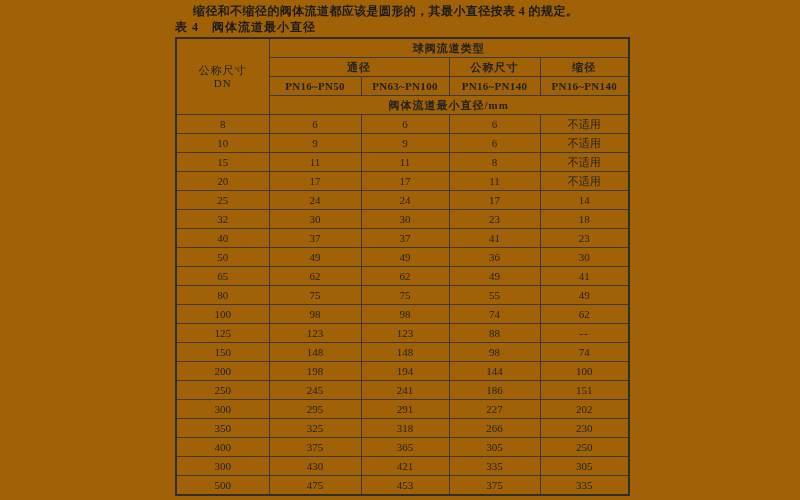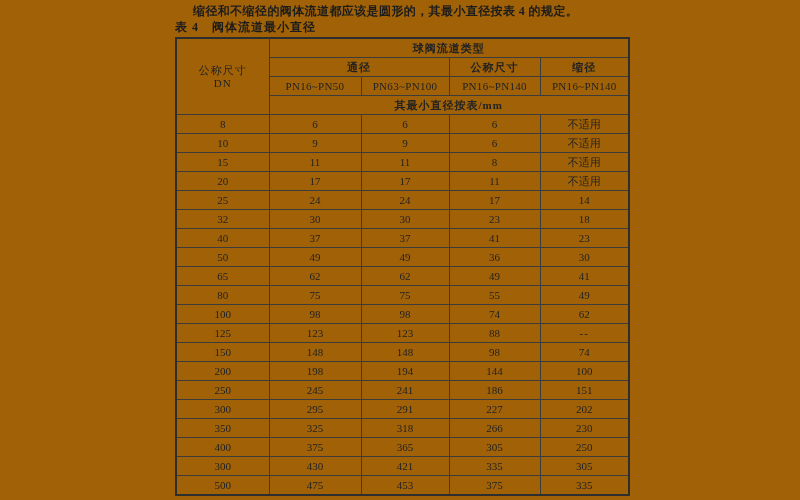--- a/index.html
+++ b/index.html
@@ -50,21 +50,21 @@
     font-size:11px;
     line-height:1.1;
     color:#222;
   }
   td.hdr {
     font-weight:bold;
     letter-spacing:1px;
     margin-top:36px;
   }
   td.pn {
-    font-weight:normal;
+    font-weight:bold;
     letter-spacing:0.3px;
     font-size:10.5px;
   }
   td.corner {
     font-weight:normal;
     letter-spacing:1px;
     line-height:1.6;
   }
   td.dim { color:#9a9a9a; letter-spacing:1px; }
 </style>
@@ -98,21 +98,21 @@
         <td class="hdr">公称尺寸</td>
         <td class="hdr">缩径</td>
       </tr>
       <tr>
         <td class="pn">PN16~PN50</td>
         <td class="pn">PN63~PN100</td>
         <td class="pn">PN16~PN140</td>
         <td class="pn">PN16~PN140</td>
       </tr>
       <tr>
-        <td class="hdr" colspan="4">其最小直径按表/mm</td>
+        <td class="hdr" colspan="4">阀体流道最小直径/mm</td>
       </tr>
     </tbody>
     <tbody>
         <tr>
           <td>8</td>
           <td>6</td>
           <td>6</td>
           <td>6</td>
           <td>不适用</td>
         </tr>

